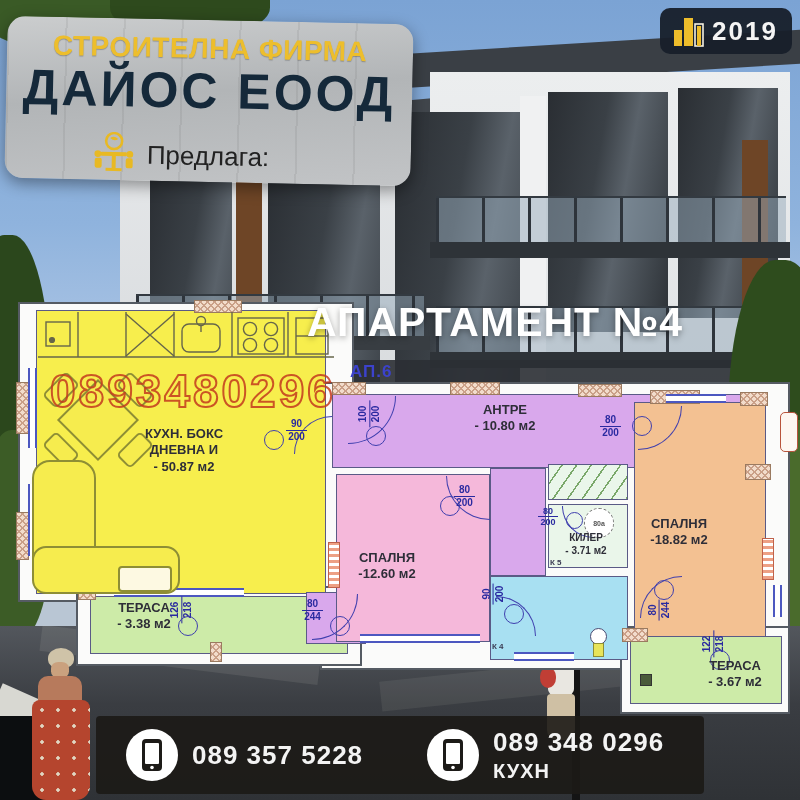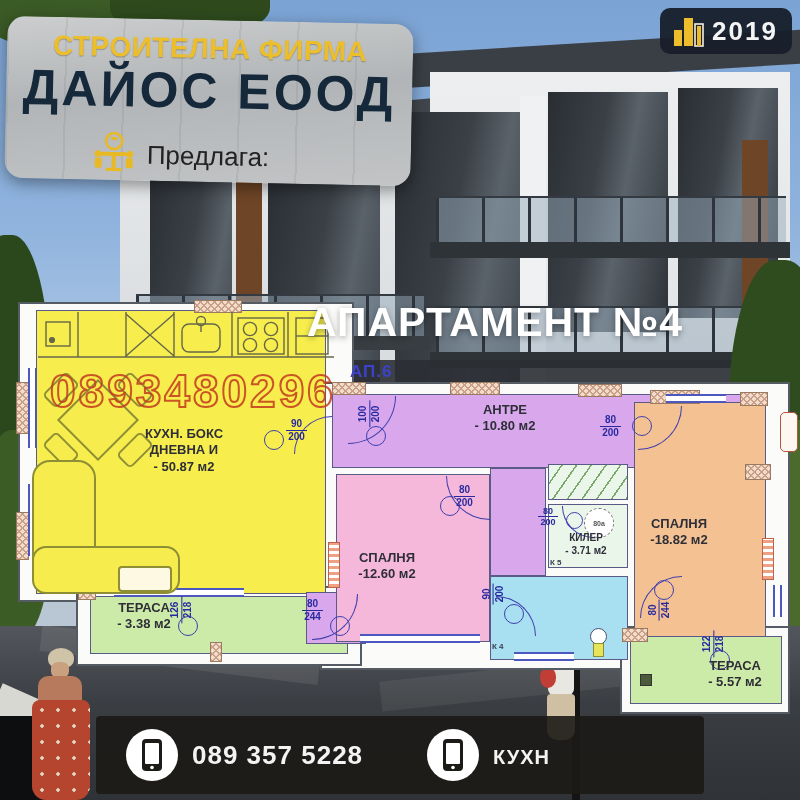--- a/index.html
+++ b/index.html
@@ -289,21 +289,21 @@
   <div class="rlabel small" style="left:528px;top:234px;width:88px;">
     <span>КИЛЕР</span>
       <span>- 3.71 м2</span>
   </div>
   <div class="rlabel" style="left:600px;top:218px;width:130px;">
     <span>СПАЛНЯ</span>
       <span>-18.82 м2</span>
   </div>
   <div class="rlabel" style="left:656px;top:360px;width:130px;">
     <span>ТЕРАСА</span>
-      <span>- 5.57 м2</span>
+      <span>- 3.67 м2</span>
   </div>
 </div>
 
 <div class="watermark">0893480296</div>
 
 <div class="apt-title" style="z-index:5;">АПАРТАМЕНТ №4</div>
 <div class="apt-code" style="z-index:5;">АП.6</div>
 
 <div class="banner" style="z-index:8;">
   <div class="tagline">СТРОИТЕЛНА ФИРМА</div>
@@ -351,16 +351,17 @@
   </div>
   <div class="contact">
     <div class="phone-circle">
       <svg width="22" height="34" viewBox="0 0 22 34">
           <rect x="1" y="1" width="20" height="32" rx="4" fill="#1d1b18"></rect>
           <rect x="4" y="5" width="14" height="21" rx="1" fill="#fff"></rect>
           <circle cx="11" cy="29.5" r="1.8" fill="#fff"></circle>
         </svg>
     </div>
     <div>
+      <div class="num">089 348 0296</div>
       <div class="nm">КУХН</div>
     </div>
   </div>
 </div>
 
 </body></html>

